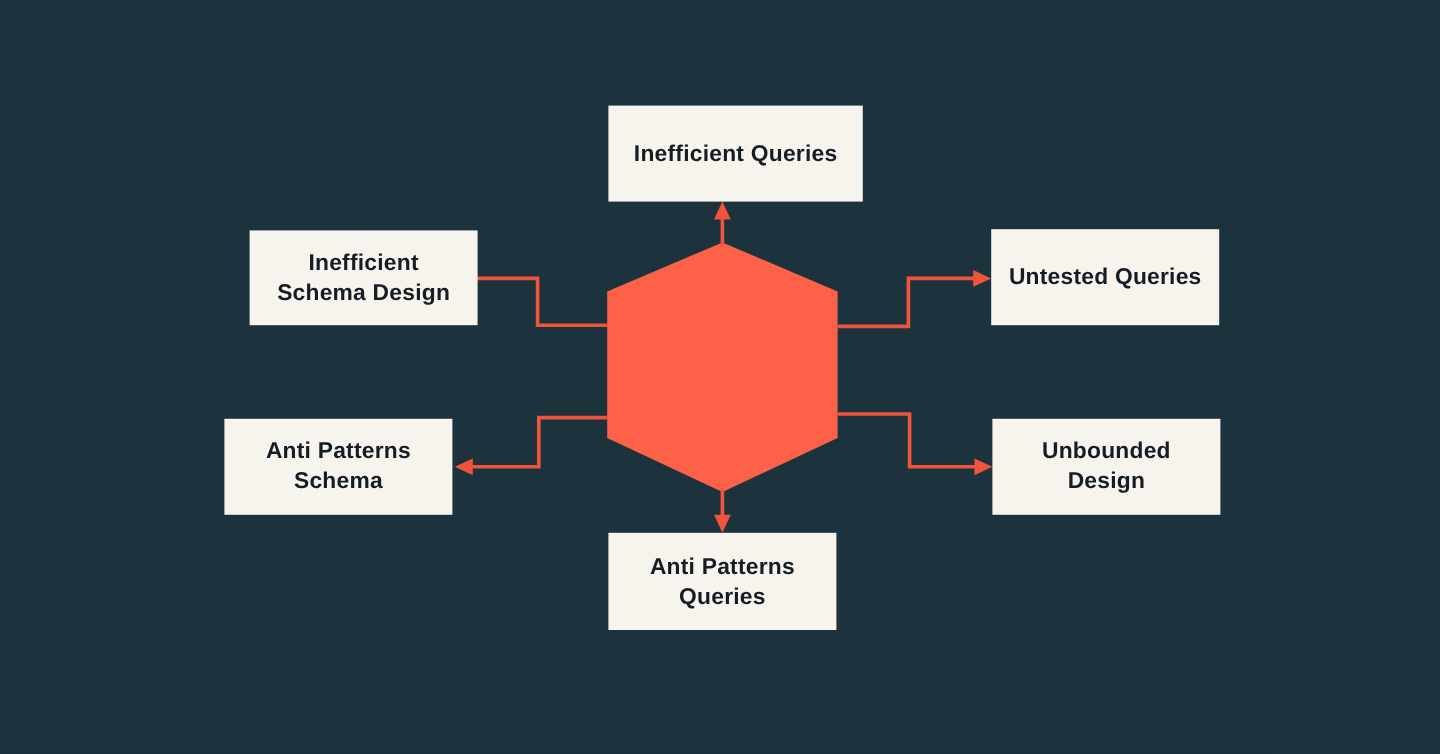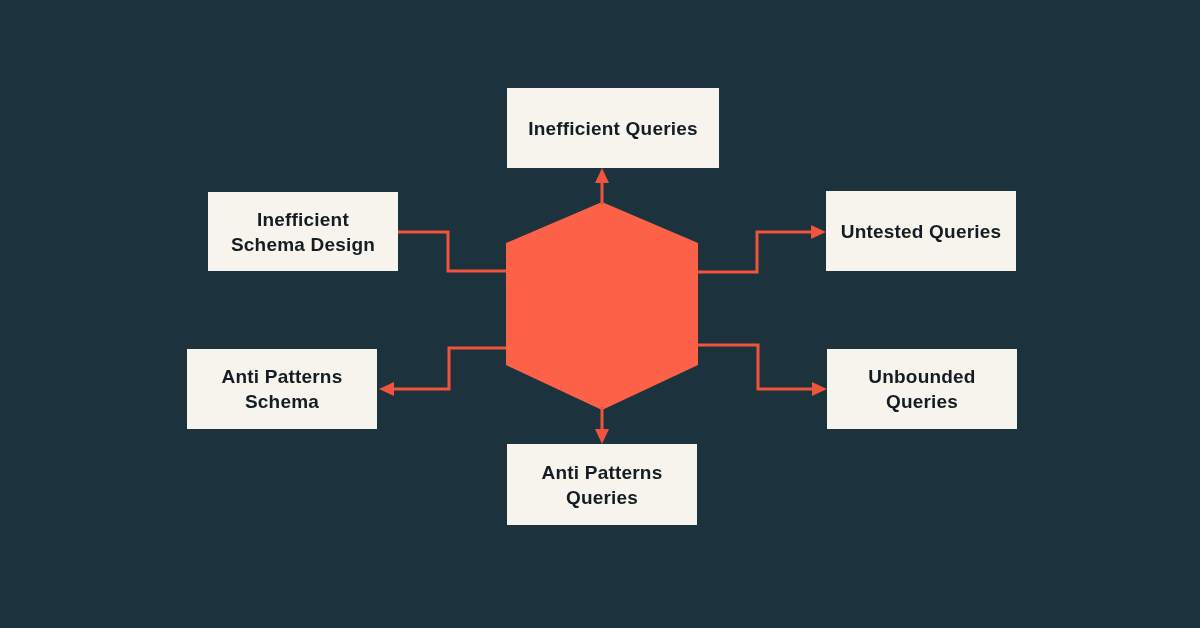--- a/index.html
+++ b/index.html
@@ -93,19 +93,19 @@
 
   <div class="node-box" style="left:176px; top:192px; width:190px; height:79px;margin-left:32px;">Inefficient
 Schema Design</div>
 
   <div class="node-box" style="left:187px; top:349px; width:190px; height:80px;">Anti Patterns
 Schema</div>
 
   <div class="node-box" style="left:826px; top:191px; width:190px; height:80px;">Untested Queries</div>
 
   <div class="node-box" style="left:827px; top:349px; width:190px; height:80px;">Unbounded
-Queries</div>
+Design</div>
 
   <div class="node-box" style="left:507px; top:444px; width:190px; height:81px;">Anti Patterns
 Queries</div>
 
 
 </div>
 
 </body></html>

